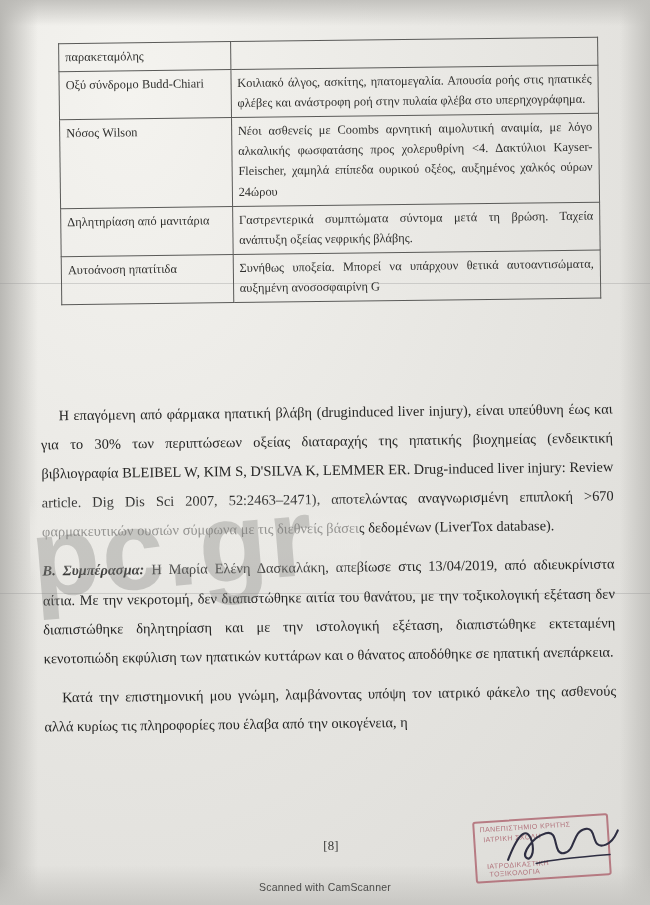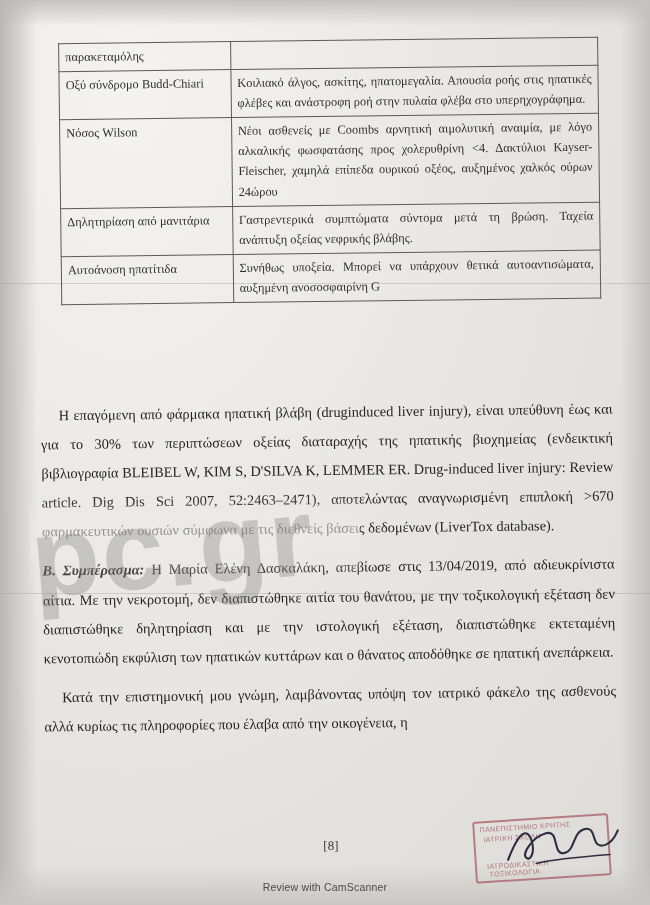--- a/index.html
+++ b/index.html
@@ -261,15 +261,15 @@
       <div class="st-line l4">ΤΟΞΙΚΟΛΟΓΙΑ</div>
     </div>
 
     <svg class="sig" viewBox="0 0 120 58">
       <path d="M6 44 C 18 14, 26 12, 30 26 C 33 38, 28 46, 24 42 C 20 38, 30 22, 44 18 C 58 14, 50 40, 62 38 C 74 36, 70 16, 84 14 C 96 12, 88 36, 104 30 C 112 27, 114 20, 116 16" fill="none" stroke="#2e2e42" stroke-width="2.1" stroke-linecap="round"></path>
       <path d="M34 48 C 52 44, 78 42, 108 40" fill="none" stroke="#2e2e42" stroke-width="1.4" stroke-linecap="round"></path>
     </svg>
 
   </div>
 
-  <div class="cam">Review with CamScanner</div>
+  <div class="cam">Scanned with CamScanner</div>
 
 </div>
 
 </body></html>

